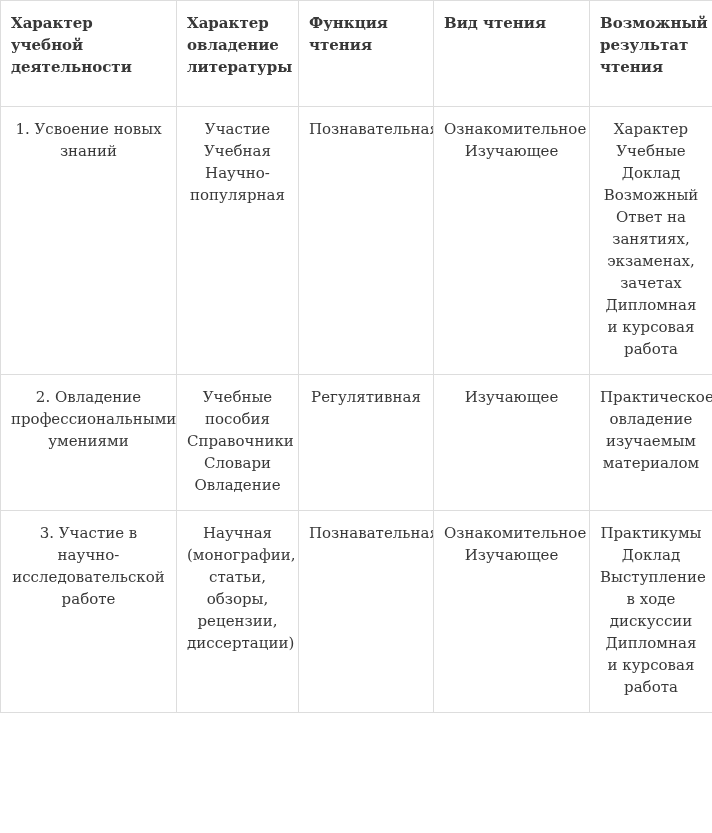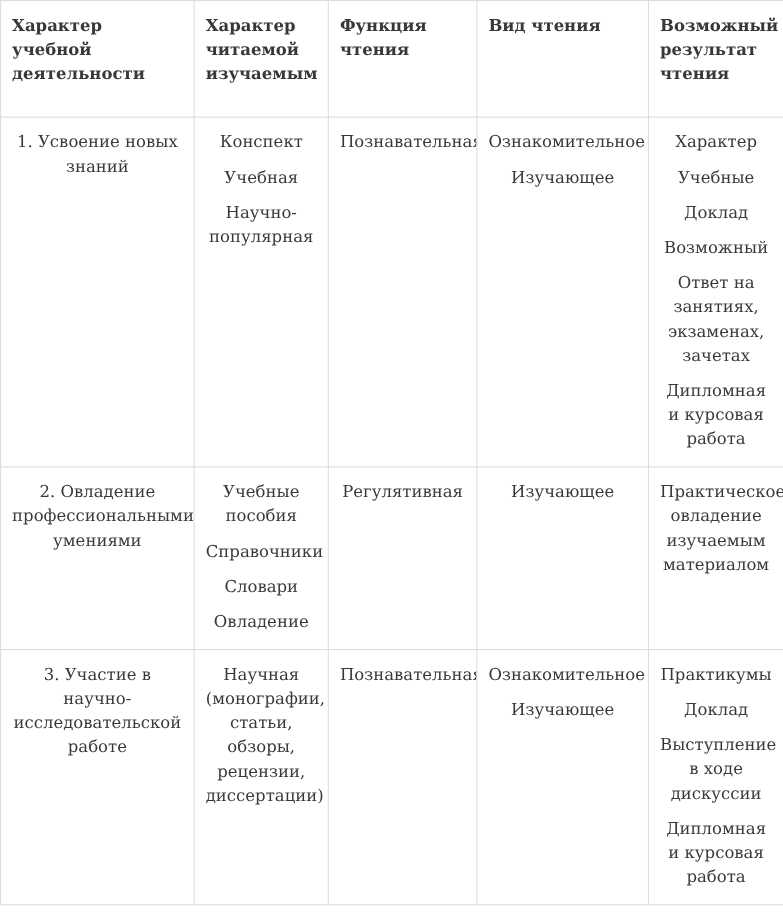--- a/index.html
+++ b/index.html
@@ -43,50 +43,49 @@
     font-weight: bold;
     padding-bottom: 28px;
   }
   table.reading-table thead tr { height: 95px; }
   table.reading-table p {
     margin: 0;
     padding: 0;
     text-align: center;
   }
   table.reading-table p + p {
-    margin-top: 10px;
   }
 </style>
 </head>
 <body>
 
 <table class="reading-table">
   <colgroup>
     <col class="c1">
       <col class="c2">
       <col class="c3">
       <col class="c4">
       <col class="c5">
   </colgroup>
   <thead>
     <tr>
         <th>Характер учебной деятельности</th>
-        <th>Характер читаемой изучаемым</th>
+        <th>Характер овладение литературы</th>
         <th>Функция чтения</th>
         <th>Вид чтения</th>
         <th>Возможный результат чтения</th>
       </tr>
   </thead>
   <tbody>
       <tr>
         <td>
           <p>1. Усвоение новых знаний</p>
         </td>
         <td>
-          <p>Конспект</p>
+          <p>Участие</p>
           <p>Учебная</p>
           <p>Научно-популярная</p>
         </td>
         <td>
           <p>Познавательная</p>
         </td>
         <td>
           <p>Ознакомительное</p>
           <p>Изучающее</p>
         </td>

